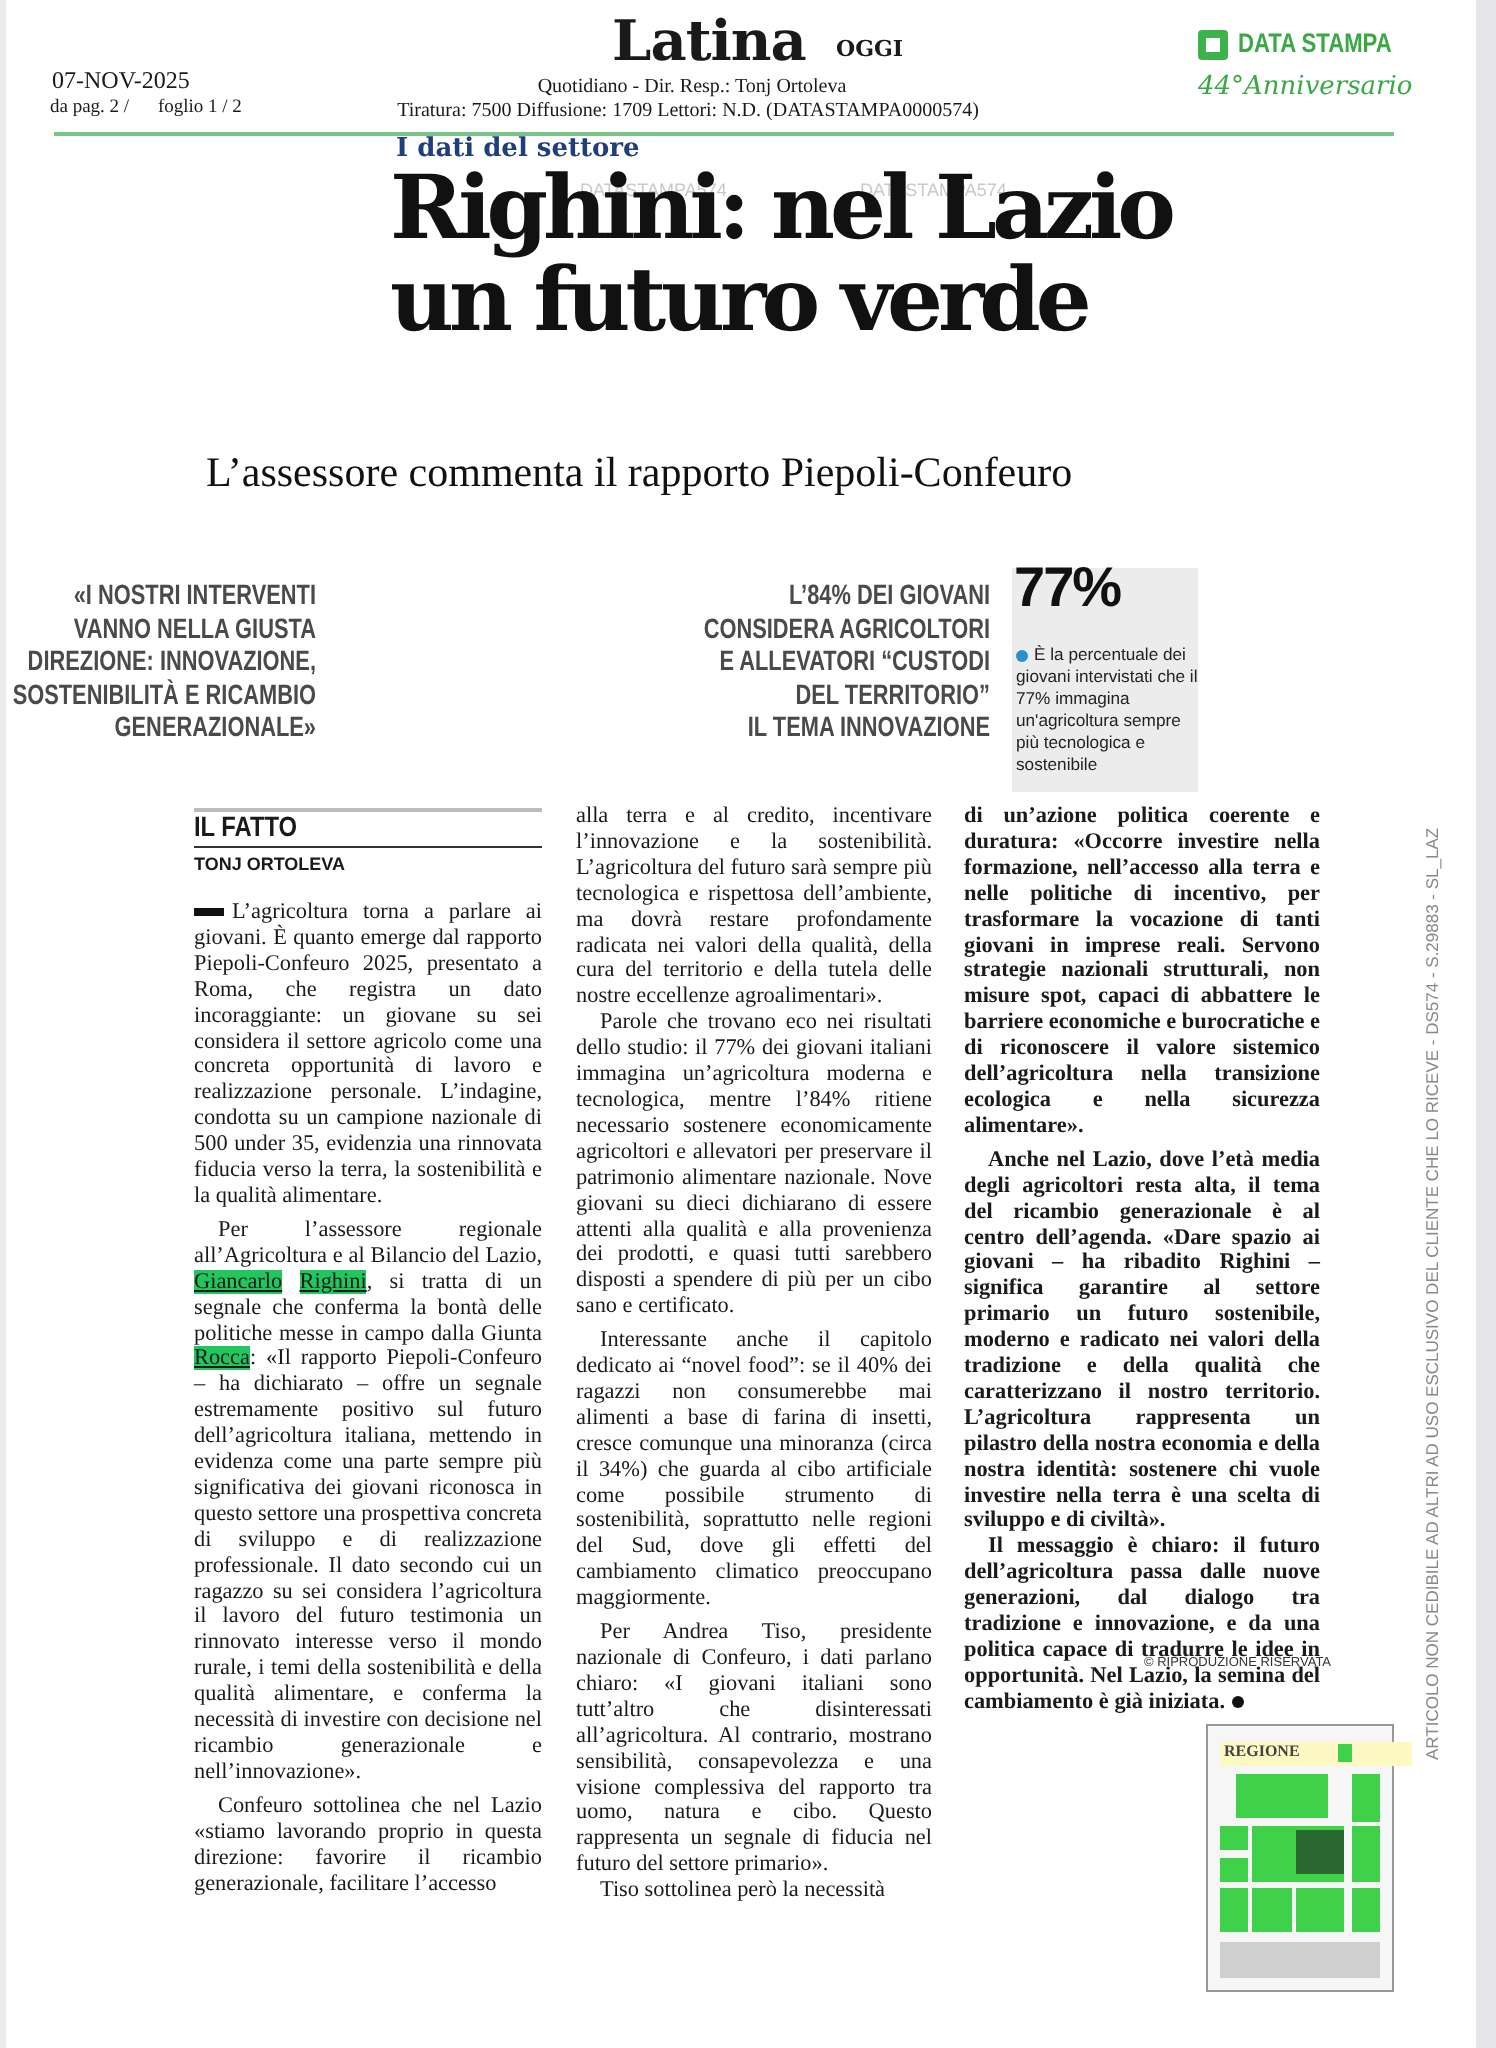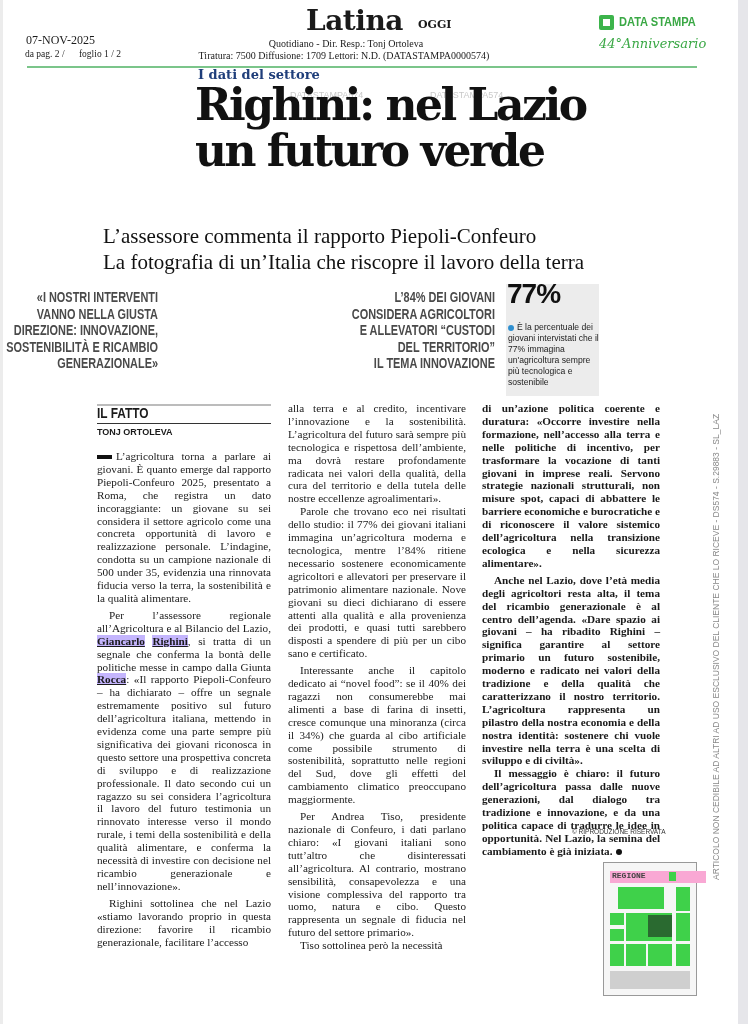--- a/index.html
+++ b/index.html
@@ -28,26 +28,26 @@
   .stat-text{position:absolute;left:508px;top:322px;width:92px;font-family:"Liberation Sans",sans-serif;font-size:8.6px;line-height:11px;color:#222;}
   .stat-dot{display:inline-block;width:6px;height:6px;border-radius:50%;background:#2e8fd0;margin-right:3px;vertical-align:middle;}
   .sec-rule{position:absolute;left:97px;top:404px;width:174px;height:2px;background:#bcbcbc;}
   .sec-title{position:absolute;left:97px;top:405px;font-family:"Liberation Sans",sans-serif;font-weight:bold;font-size:14px;transform:scaleX(0.85);transform-origin:left;}
   .sec-rule2{position:absolute;left:97px;top:423px;width:174px;height:1px;background:#333;}
   .byline{position:absolute;left:97px;top:427px;font-family:"Liberation Sans",sans-serif;font-weight:bold;font-size:9px;}
   .col{position:absolute;font-family:"Liberation Serif",serif;font-size:11.2px;line-height:12.9px;text-align:justify;color:#1a1a1a;}
   .col p{margin:0;text-indent:12px;}
   .col p.first{text-indent:0;}
   .lead-bar{display:inline-block;width:15px;height:4px;background:#111;vertical-align:middle;margin-right:4px;}
-  .hl{background:#c4b5fd;text-decoration:underline;font-weight:bold;}
+  .hl{background:#22c55e;text-decoration:underline;}
   .end-dot{display:inline-block;width:6px;height:6px;border-radius:50%;background:#111;margin-left:3px;vertical-align:middle;}
   .rights{position:absolute;left:572px;top:828px;font-family:"Liberation Sans",sans-serif;font-size:6.5px;color:#333;}
   .side-vert{position:absolute;left:711px;top:880px;transform:rotate(-90deg);transform-origin:left top;font-family:"Liberation Sans",sans-serif;font-size:8.5px;color:#888;white-space:nowrap;}
   .thumb{position:absolute;left:603px;top:862px;width:92px;height:132px;border:1px solid #999;background:#f6f6f6;}
-  .thumb .t-hdr{position:absolute;left:6px;top:8px;width:96px;height:12px;background:#f9a8d4;font-family:Liberation Mono, monospace;font-weight:bold;font-size:8px;color:#444;padding-left:2px;box-sizing:border-box;}
+  .thumb .t-hdr{position:absolute;left:6px;top:8px;width:96px;height:12px;background:#fef9c3;font-family:Liberation Serif, serif;font-weight:bold;font-size:8px;color:#444;padding-left:2px;box-sizing:border-box;}
   .thumb .t-gr{position:absolute;background:#3fd14a;}
   .thumb .t-gray{position:absolute;background:#cfcfcf;}
   .thumb .t-photo{position:absolute;background:#2a6a30;}
 </style>
 </head>
 <body>
 
 <div class="leftbar"></div>
 <div class="rightbar"></div>
 
@@ -67,21 +67,20 @@
 
 <div class="kicker">I dati del settore</div>
 <div class="watermark" style="left:290px;">DATASTAMPA574</div>
 <div class="watermark" style="left:430px;">DATASTAMPA574</div>
 <div class="title">
   <div>Righini: nel Lazio</div>
   <div>un futuro verde</div>
 </div>
 <div class="subtitle">
   <div>L’assessore commenta il rapporto Piepoli-Confeuro</div>
-  <div>La fotografia di un’Italia che riscopre il lavoro della terra</div>
 </div>
 
 <div class="pull" style="right:590px;top:289px;width:250px;">
   <div>«I NOSTRI INTERVENTI</div>
   <div>VANNO NELLA GIUSTA</div>
   <div>DIREZIONE: INNOVAZIONE,</div>
   <div>SOSTENIBILITÀ E RICAMBIO</div>
   <div>GENERAZIONALE»</div>
 </div>
 <div class="pull" style="right:253px;top:289px;width:240px;">
@@ -97,21 +96,21 @@
 <div class="stat-text"><span class="stat-dot"></span><span>È la percentuale dei giovani intervistati che il 77% immagina un'agricoltura sempre più tecnologica e sostenibile</span></div>
 
 <div class="sec-rule"></div>
 <div class="sec-title">IL FATTO</div>
 <div class="sec-rule2"></div>
 <div class="byline">TONJ ORTOLEVA</div>
 
 <div class="col" style="left:97px;top:450px;width:174px;">
   <p class="first"><span class="lead-bar"></span><span>L’agricoltura torna a parlare ai giovani. È quanto emerge dal rapporto Piepoli-Confeuro 2025, presentato a Roma, che registra un dato incoraggiante: un giovane su sei considera il settore agricolo come una concreta opportunità di lavoro e realizzazione personale. L’indagine, condotta su un campione nazionale di 500 under 35, evidenzia una rinnovata fiducia verso la terra, la sostenibilità e la qualità alimentare.</span></p>
   <p style="margin-top:4px;"><span>Per l’assessore regionale all’Agricoltura e al Bilancio del Lazio, </span><span class="hl">Giancarlo</span> <span class="hl">Righini</span><span>, si tratta di un segnale che conferma la bontà delle politiche messe in campo dalla Giunta </span><span class="hl">Rocca</span><span>: «Il rapporto Piepoli-Confeuro – ha dichiarato – offre un segnale estremamente positivo sul futuro dell’agricoltura italiana, mettendo in evidenza come una parte sempre più significativa dei giovani riconosca in questo settore una prospettiva concreta di sviluppo e di realizzazione professionale. Il dato secondo cui un ragazzo su sei considera l’agricoltura il lavoro del futuro testimonia un rinnovato interesse verso il mondo rurale, i temi della sostenibilità e della qualità alimentare, e conferma la necessità di investire con decisione nel ricambio generazionale e nell’innovazione».</span></p>
-  <p style="margin-top:4px;"><span>Righini sottolinea che nel Lazio «stiamo lavorando proprio in questa direzione: favorire il ricambio generazionale, facilitare l’accesso</span></p>
+  <p style="margin-top:4px;"><span>Confeuro sottolinea che nel Lazio «stiamo lavorando proprio in questa direzione: favorire il ricambio generazionale, facilitare l’accesso</span></p>
 </div>
 
 <div class="col" style="left:288px;top:402px;width:178px;">
   <p class="first"><span>alla terra e al credito, incentivare l’innovazione e la sostenibilità. L’agricoltura del futuro sarà sempre più tecnologica e rispettosa dell’ambiente, ma dovrà restare profondamente radicata nei valori della qualità, della cura del territorio e della tutela delle nostre eccellenze agroalimentari».</span></p>
   <p><span>Parole che trovano eco nei risultati dello studio: il 77% dei giovani italiani immagina un’agricoltura moderna e tecnologica, mentre l’84% ritiene necessario sostenere economicamente agricoltori e allevatori per preservare il patrimonio alimentare nazionale. Nove giovani su dieci dichiarano di essere attenti alla qualità e alla provenienza dei prodotti, e quasi tutti sarebbero disposti a spendere di più per un cibo sano e certificato.</span></p>
   <p style="margin-top:4px;"><span>Interessante anche il capitolo dedicato ai “novel food”: se il 40% dei ragazzi non consumerebbe mai alimenti a base di farina di insetti, cresce comunque una minoranza (circa il 34%) che guarda al cibo artificiale come possibile strumento di sostenibilità, soprattutto nelle regioni del Sud, dove gli effetti del cambiamento climatico preoccupano maggiormente.</span></p>
   <p style="margin-top:4px;"><span>Per Andrea Tiso, presidente nazionale di Confeuro, i dati parlano chiaro: «I giovani italiani sono tutt’altro che disinteressati all’agricoltura. Al contrario, mostrano sensibilità, consapevolezza e una visione complessiva del rapporto tra uomo, natura e cibo. Questo rappresenta un segnale di fiducia nel futuro del settore primario».</span></p>
   <p><span>Tiso sottolinea però la necessità</span></p>
 </div>
 

